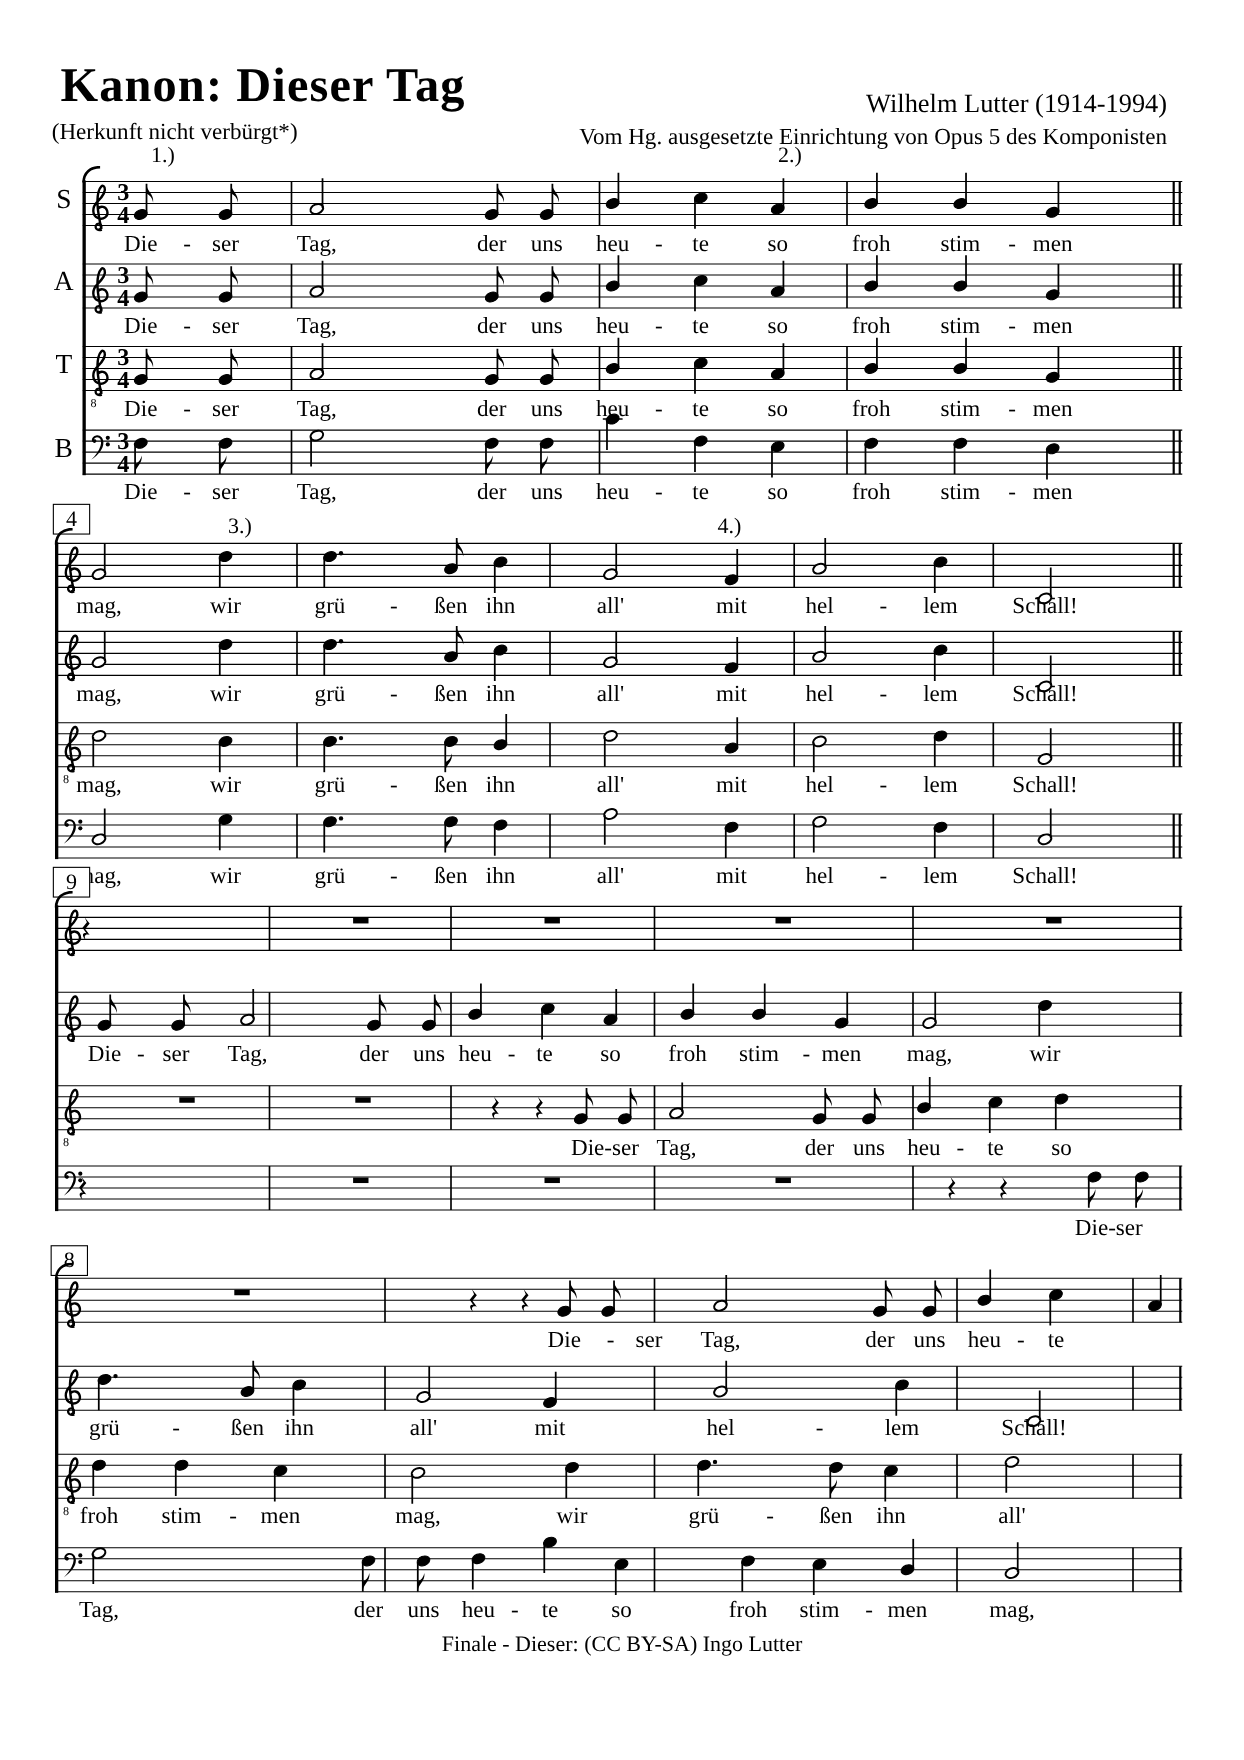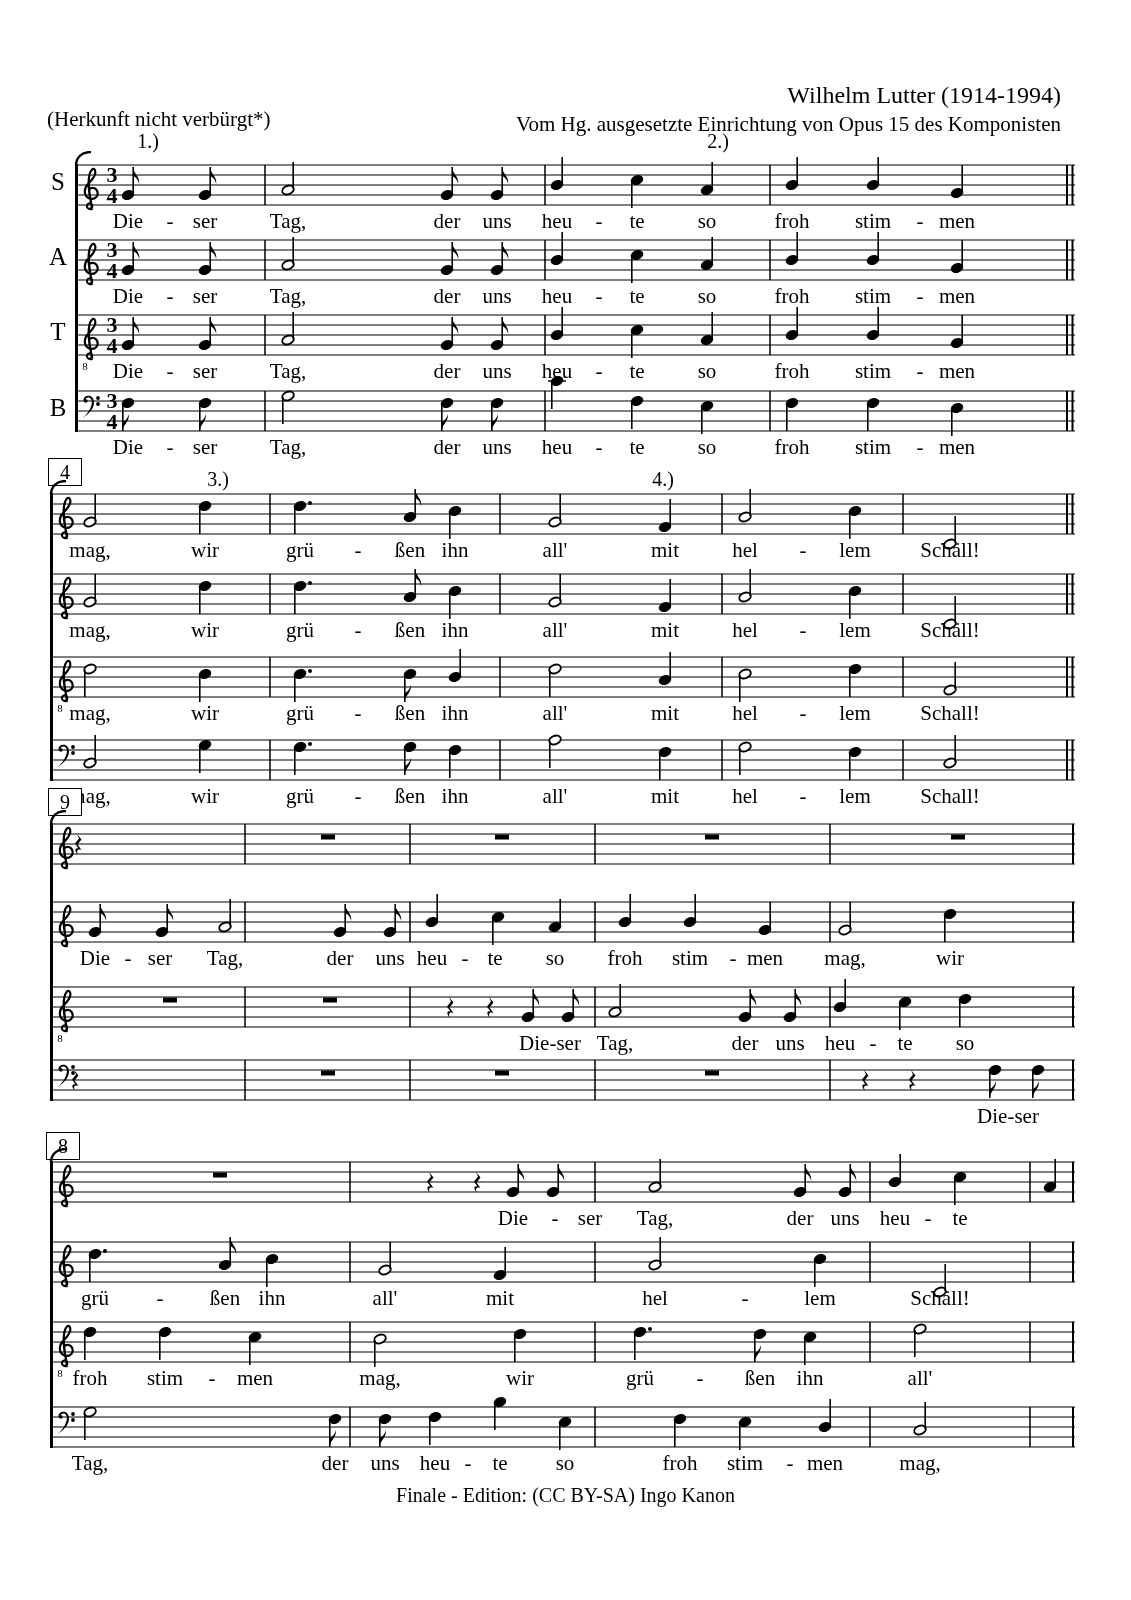--- a/index.html
+++ b/index.html
@@ -15,23 +15,24 @@
   .vlabel{position:absolute;font-size:25px;transform:translateX(-50%);}
   .lyric{position:absolute;font-size:21px;white-space:nowrap;transform:translateX(-50%);}
   .sysline{position:absolute;width:3px;background:#000;}
   svg.staff{position:absolute;pointer-events:none;}
   #footer{font-size:20px;width:100%;text-align:center;}
 </style>
 </head>
 <body>
 
 <div id="page">
+  <div id="title" class="abs" style="left:55px;top:52px;">Kanon: Dieser Tag</div>
   <div id="composer" class="abs" style="right:70px;top:82px;">Wilhelm Lutter (1914-1994)</div>
   <div class="subnote abs" style="left:47px;top:107px;text-align:center;">(Herkunft nicht verbürgt*)</div>
-  <div class="subnote abs" style="right:70px;top:112px;">Vom Hg. ausgesetzte Einrichtung von Opus 15 des Komponisten</div>
+  <div class="subnote abs" style="right:70px;top:112px;">Vom Hg. ausgesetzte Einrichtung von Opus 5 des Komponisten</div>
 
   <div id="score">
       <div class="marker" style="left: 148px; top: 130px;">1.)</div>
       <div class="marker" style="left: 718px; top: 130px;">2.)</div>
       <div class="sysline" style="left: 75px; top: 164px; height: 268px;"></div>
       <svg width="20" height="16" viewBox="0 0 20 16" style="position: absolute; left: 74px; top: 151px;">
         <path d="M2,15 C2,6 8,1 17,1" fill="none" stroke="#000" stroke-width="2.4"></path>
       </svg>
       <svg class="staff" width="1000" height="105" viewBox="0 -30 1000 105" style="left: 75px; top: 133px;">
         <line x1="0" y1="2" x2="1000" y2="2" stroke="#000" stroke-width="1"></line>
@@ -1130,14 +1131,14 @@
       <div class="lyric" style="left: 468px; top: 1451px;">-</div>
       <div class="lyric" style="left: 500px; top: 1451px;">te</div>
       <div class="lyric" style="left: 565px; top: 1451px;">so</div>
       <div class="lyric" style="left: 680px; top: 1451px;">froh</div>
       <div class="lyric" style="left: 745px; top: 1451px;">stim</div>
       <div class="lyric" style="left: 790px; top: 1451px;">-</div>
       <div class="lyric" style="left: 825px; top: 1451px;">men</div>
       <div class="lyric" style="left: 920px; top: 1451px;">mag,</div>
     </div>
 
-  <div id="footer" class="abs" style="top:1484px;">Finale - Edition: (CC BY-SA) Ingo Kanon</div>
+  <div id="footer" class="abs" style="top:1484px;">Finale - Dieser: (CC BY-SA) Ingo Lutter</div>
 </div>
 
 </body></html>

